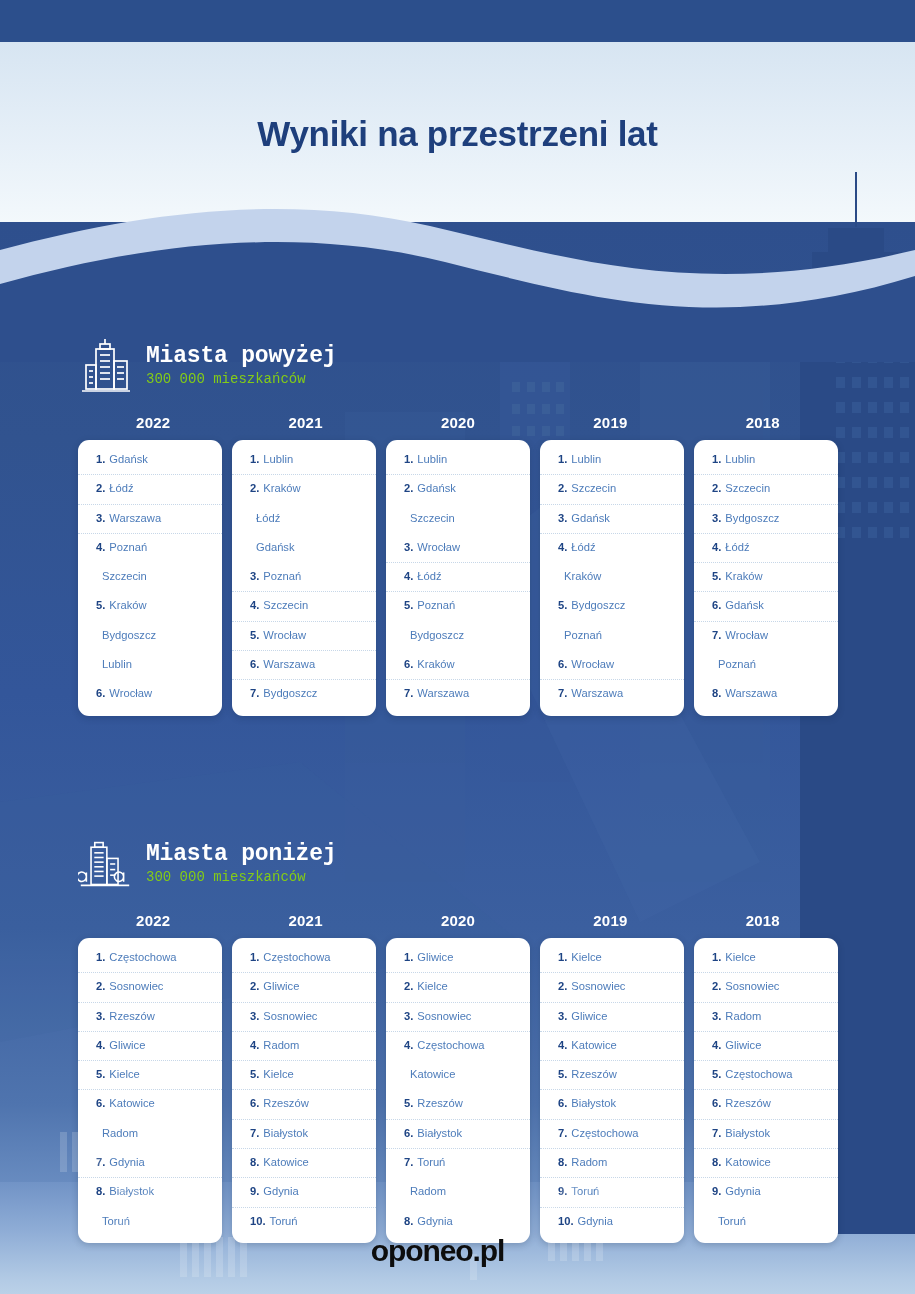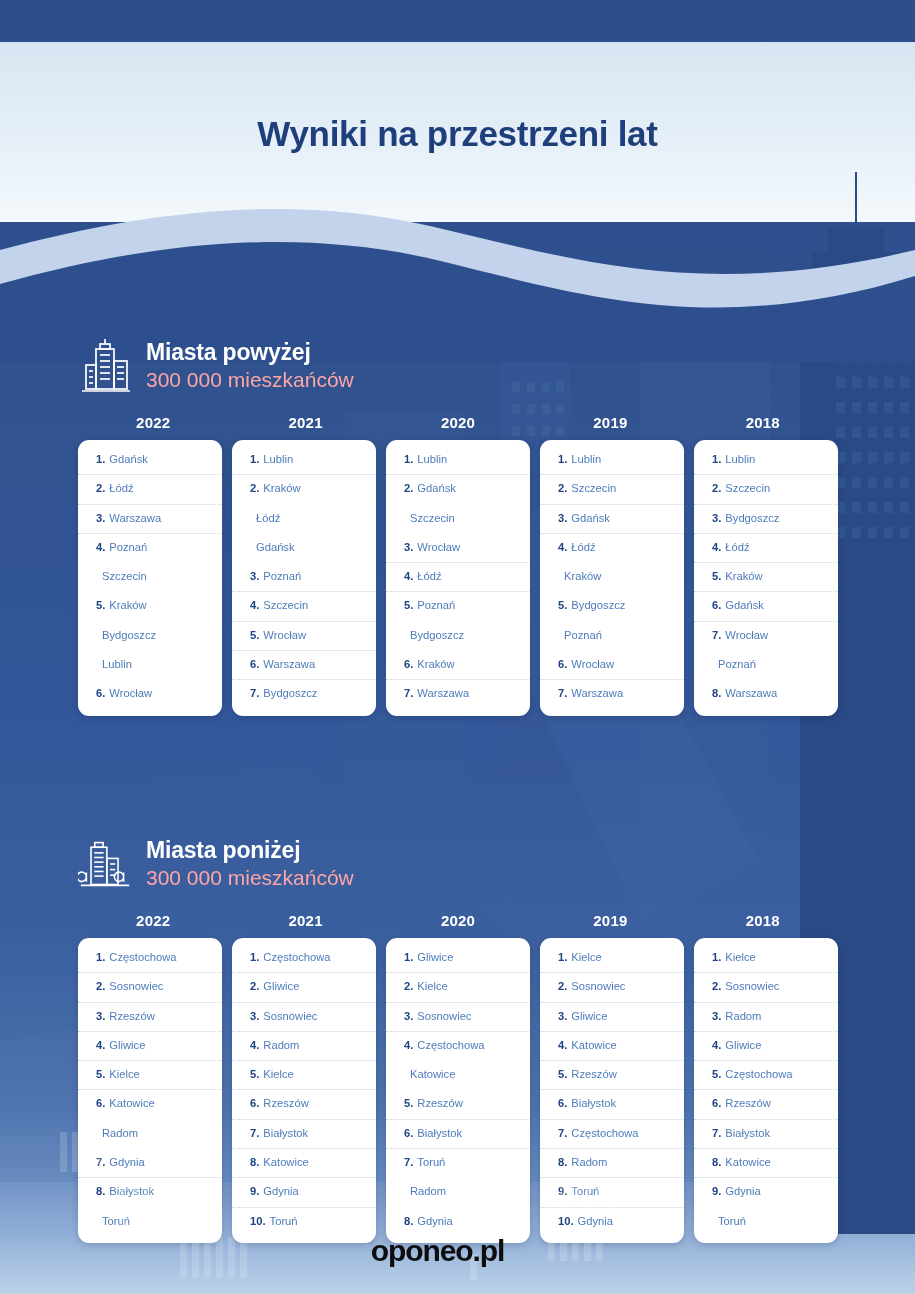--- a/index.html
+++ b/index.html
@@ -85,20 +85,21 @@
     width: 760px;
   }
   .section-1 { top: 290px; }
   .section-2 { top: 788px; }
 
   .sec-head {
     display: flex;
     align-items: center;
     gap: 14px;
     height: 68px;
+    font-family: Liberation Mono, monospace;
   }
 
   .sec-icon {
     width: 54px;
     height: 58px;
     flex: 0 0 54px;
     display: flex;
     align-items: center;
     justify-content: center;
   }
@@ -107,23 +108,23 @@
 
   .sec-title {
     font-size: 23px;
     font-weight: 800;
     color: #ffffff;
     line-height: 1.12;
     letter-spacing: -0.2px;
   }
 
   .sec-sub {
-    font-size: 21px;
+    font-size: 14px;
     font-weight: 400;
-    color: #fca5a5;
+    color: #84cc16;
     line-height: 1.2;
     margin-top: 1px;
   }
 
   
   .year-row {
     display: grid;
     grid-template-columns: repeat(5, 1fr);
     gap: 2px;
     margin-top: 14px;

